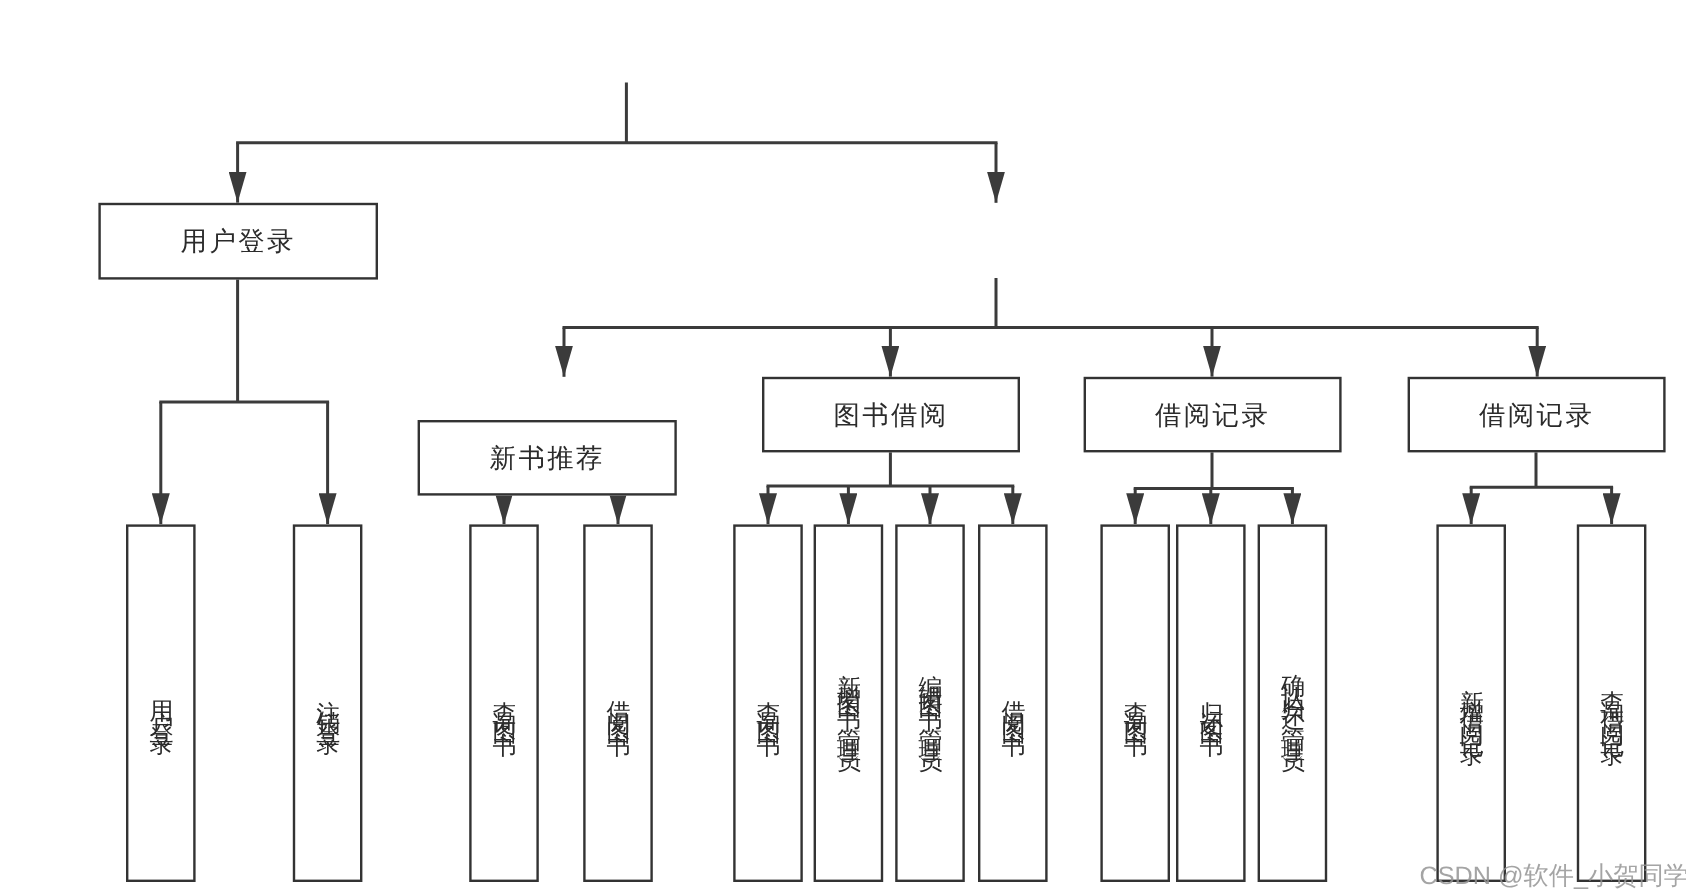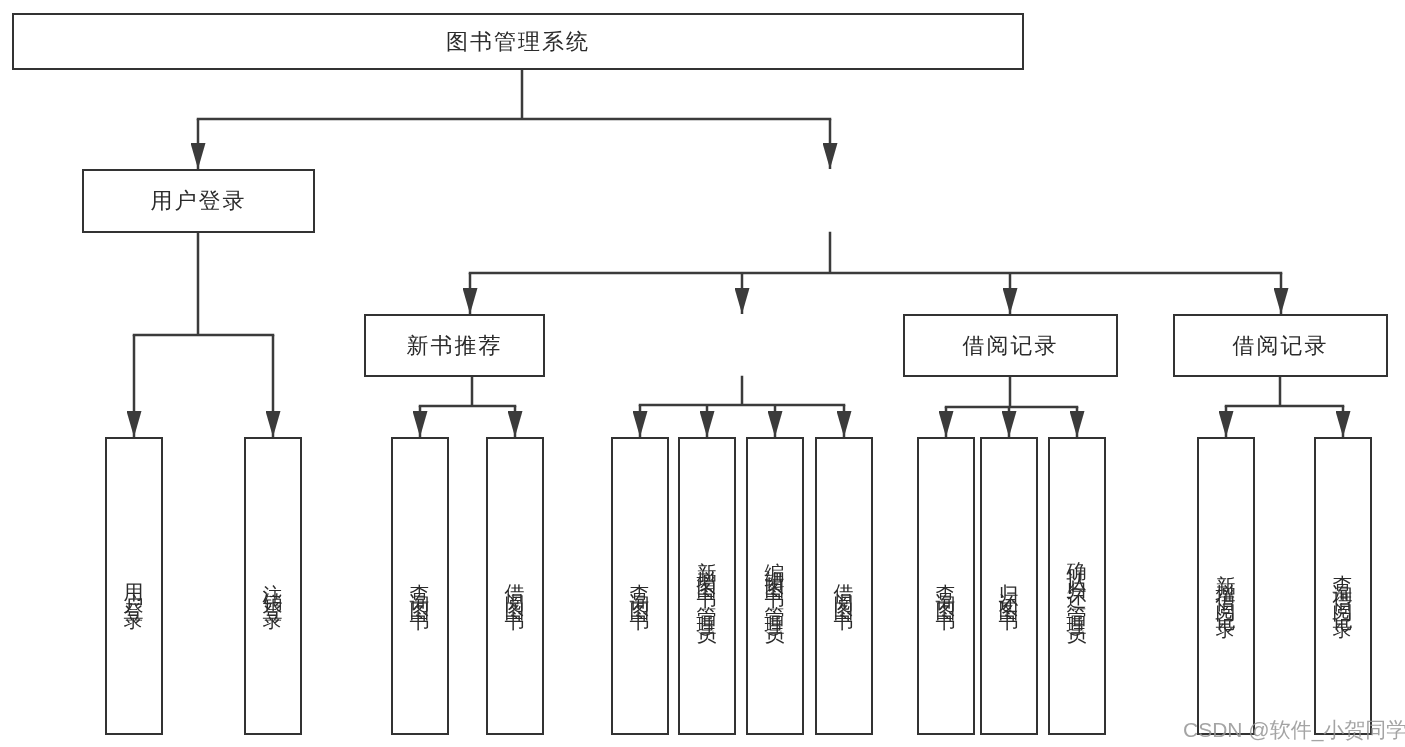--- a/index.html
+++ b/index.html
@@ -100,30 +100,30 @@
 
       <line x1="946" y1="407" x2="946" y2="437" marker-end="url(#arrow)"></line>
       <line x1="1009" y1="407" x2="1009" y2="437" marker-end="url(#arrow)"></line>
       <line x1="1077" y1="407" x2="1077" y2="437" marker-end="url(#arrow)"></line>
 
       <line x1="1226" y1="406" x2="1226" y2="437" marker-end="url(#arrow)"></line>
       <line x1="1343" y1="406" x2="1343" y2="437" marker-end="url(#arrow)"></line>
     </g>
   </svg>
 
-  <div class="box" style="left:12px; top:13px; width:1012px; height:57px;">
-    <span class="hlabel">图书管理系统</span>
-  </div>
 
   <div class="box lvl2" style="left:82px; width:233px;">
     <span class="hlabel">用户登录</span>
   </div>
 
-  <div class="box lvl3" style="left:364px; width:181px;">
+  <div class="box lvl3" style="left:348px; width:216px;margin-top:36px;">
     <span class="hlabel">新书推荐</span>
+  </div>
+  <div class="box lvl3" style="left:635px; width:215px;">
+    <span class="hlabel">图书借阅</span>
   </div>
   <div class="box lvl3" style="left:903px; width:215px;">
     <span class="hlabel">借阅记录</span>
   </div>
   <div class="box lvl3" style="left:1173px; width:215px;">
     <span class="hlabel">借阅记录</span>
   </div>
 
   <div class="box leaf" style="left:105px;">
     <span class="vlabel">用户登录</span>

